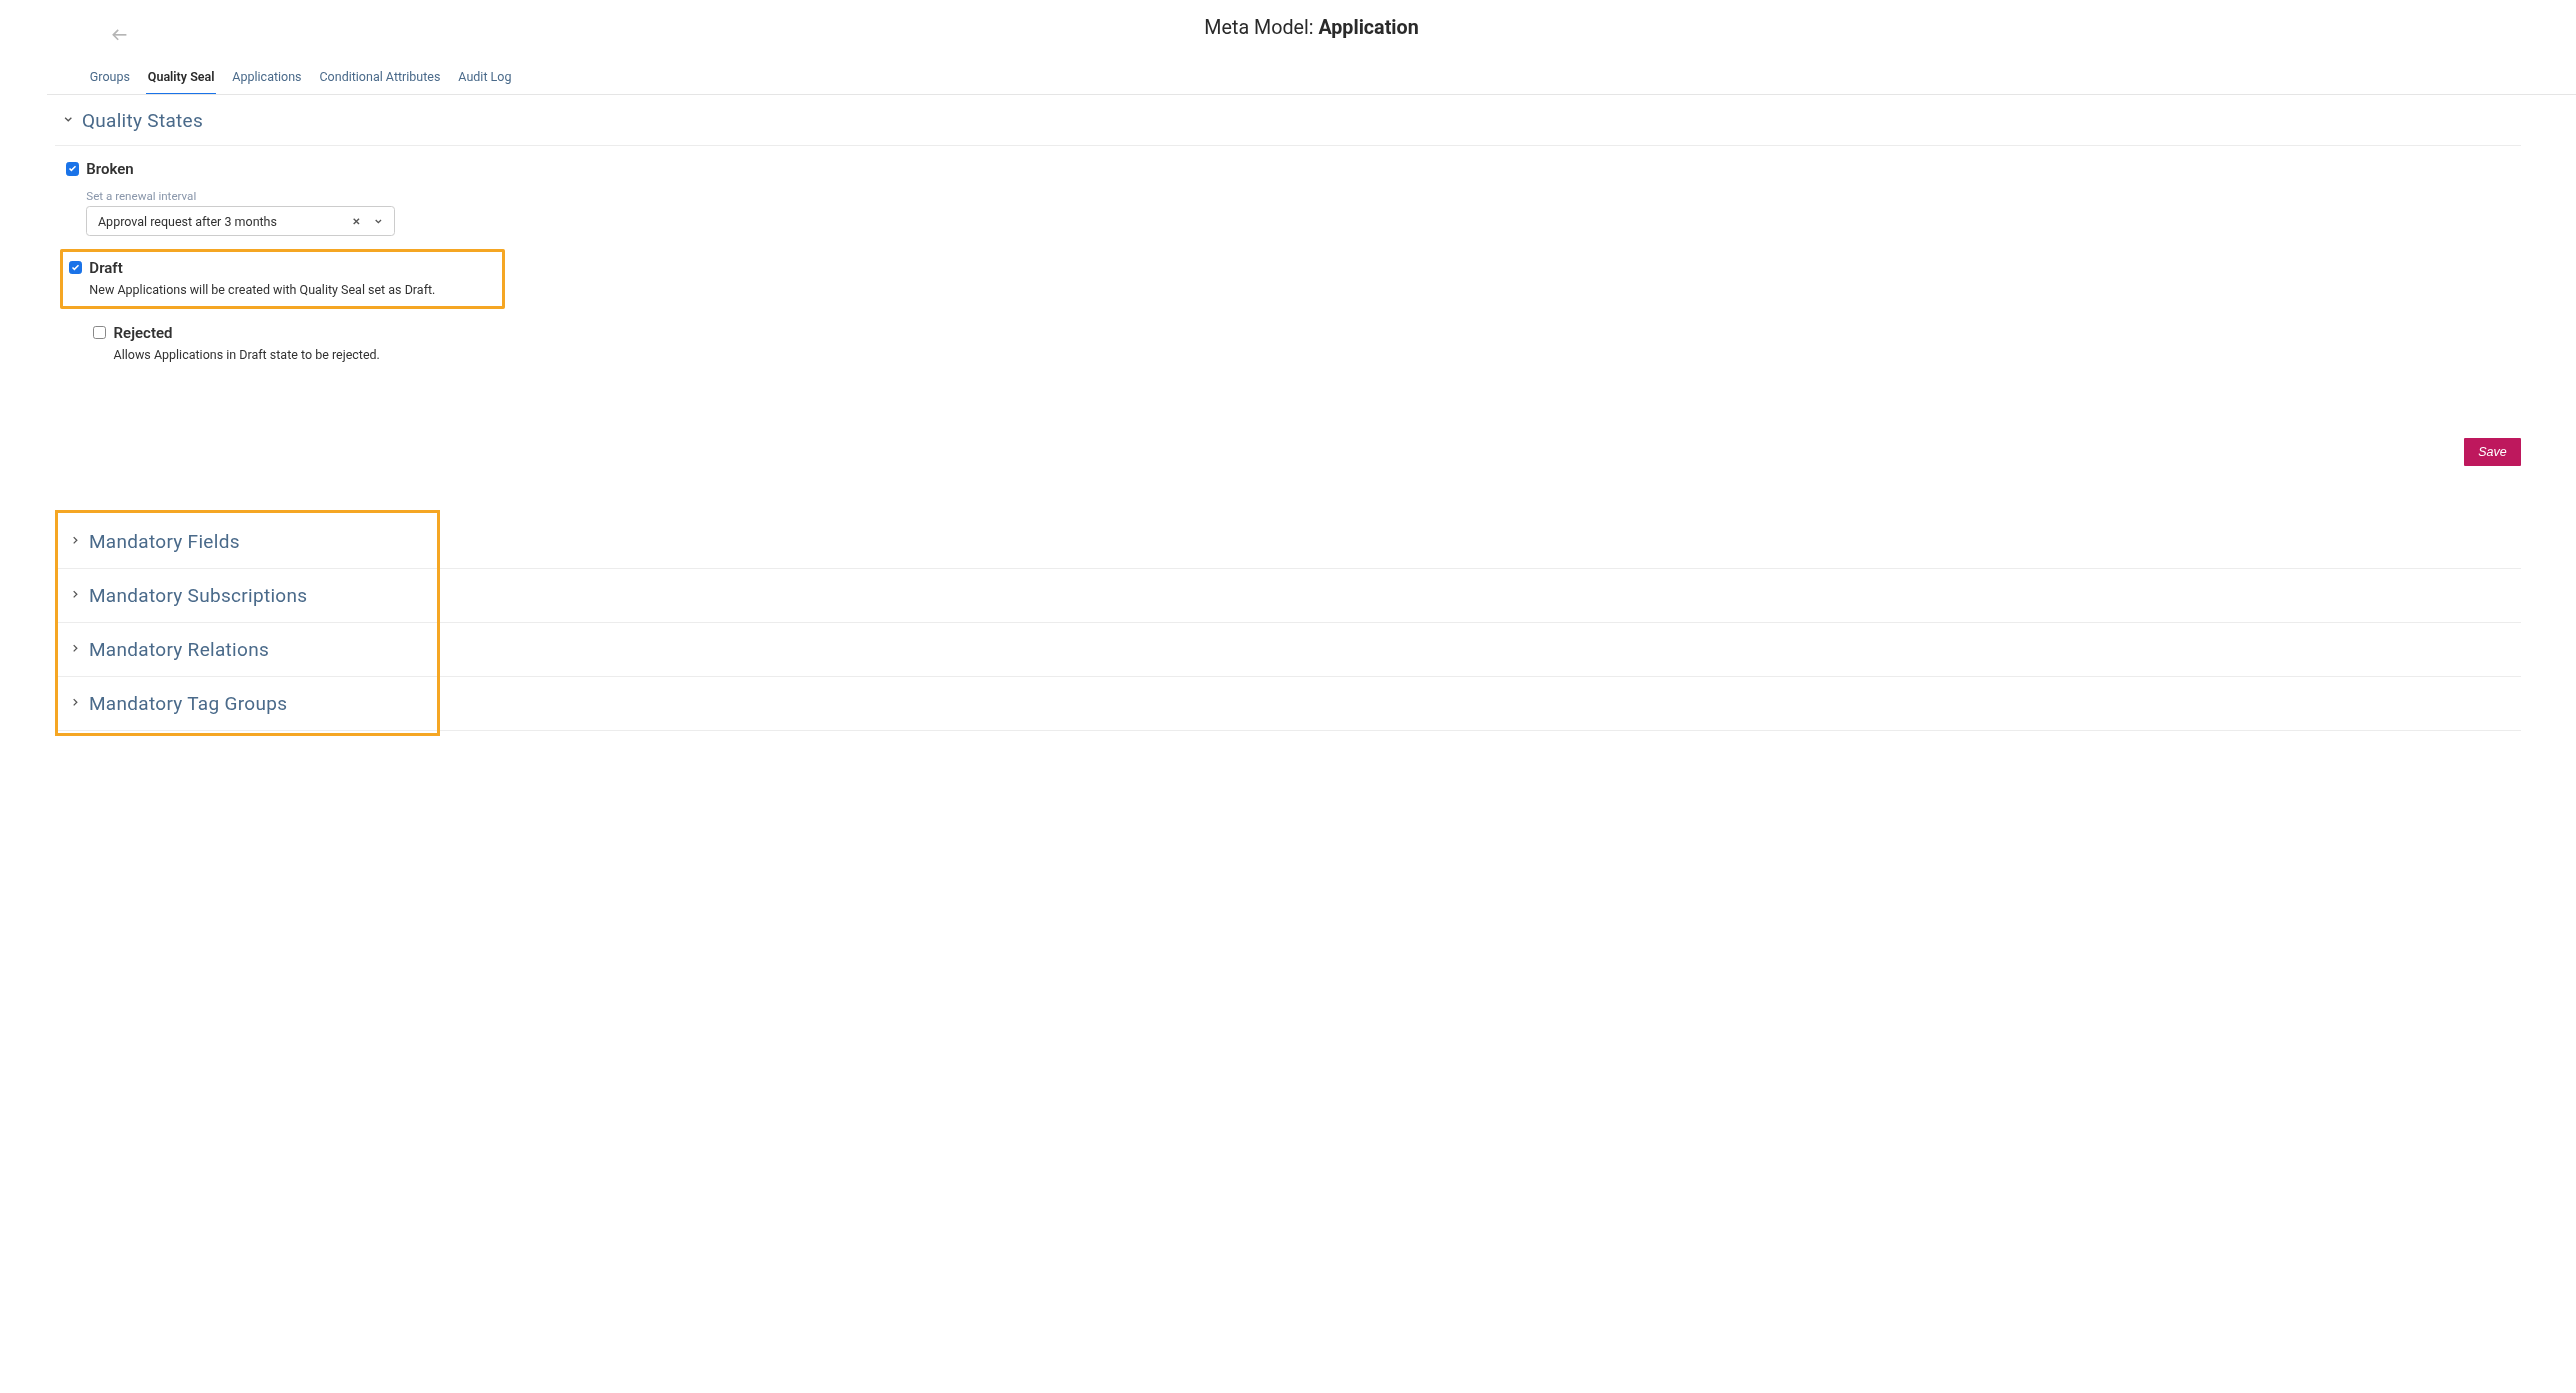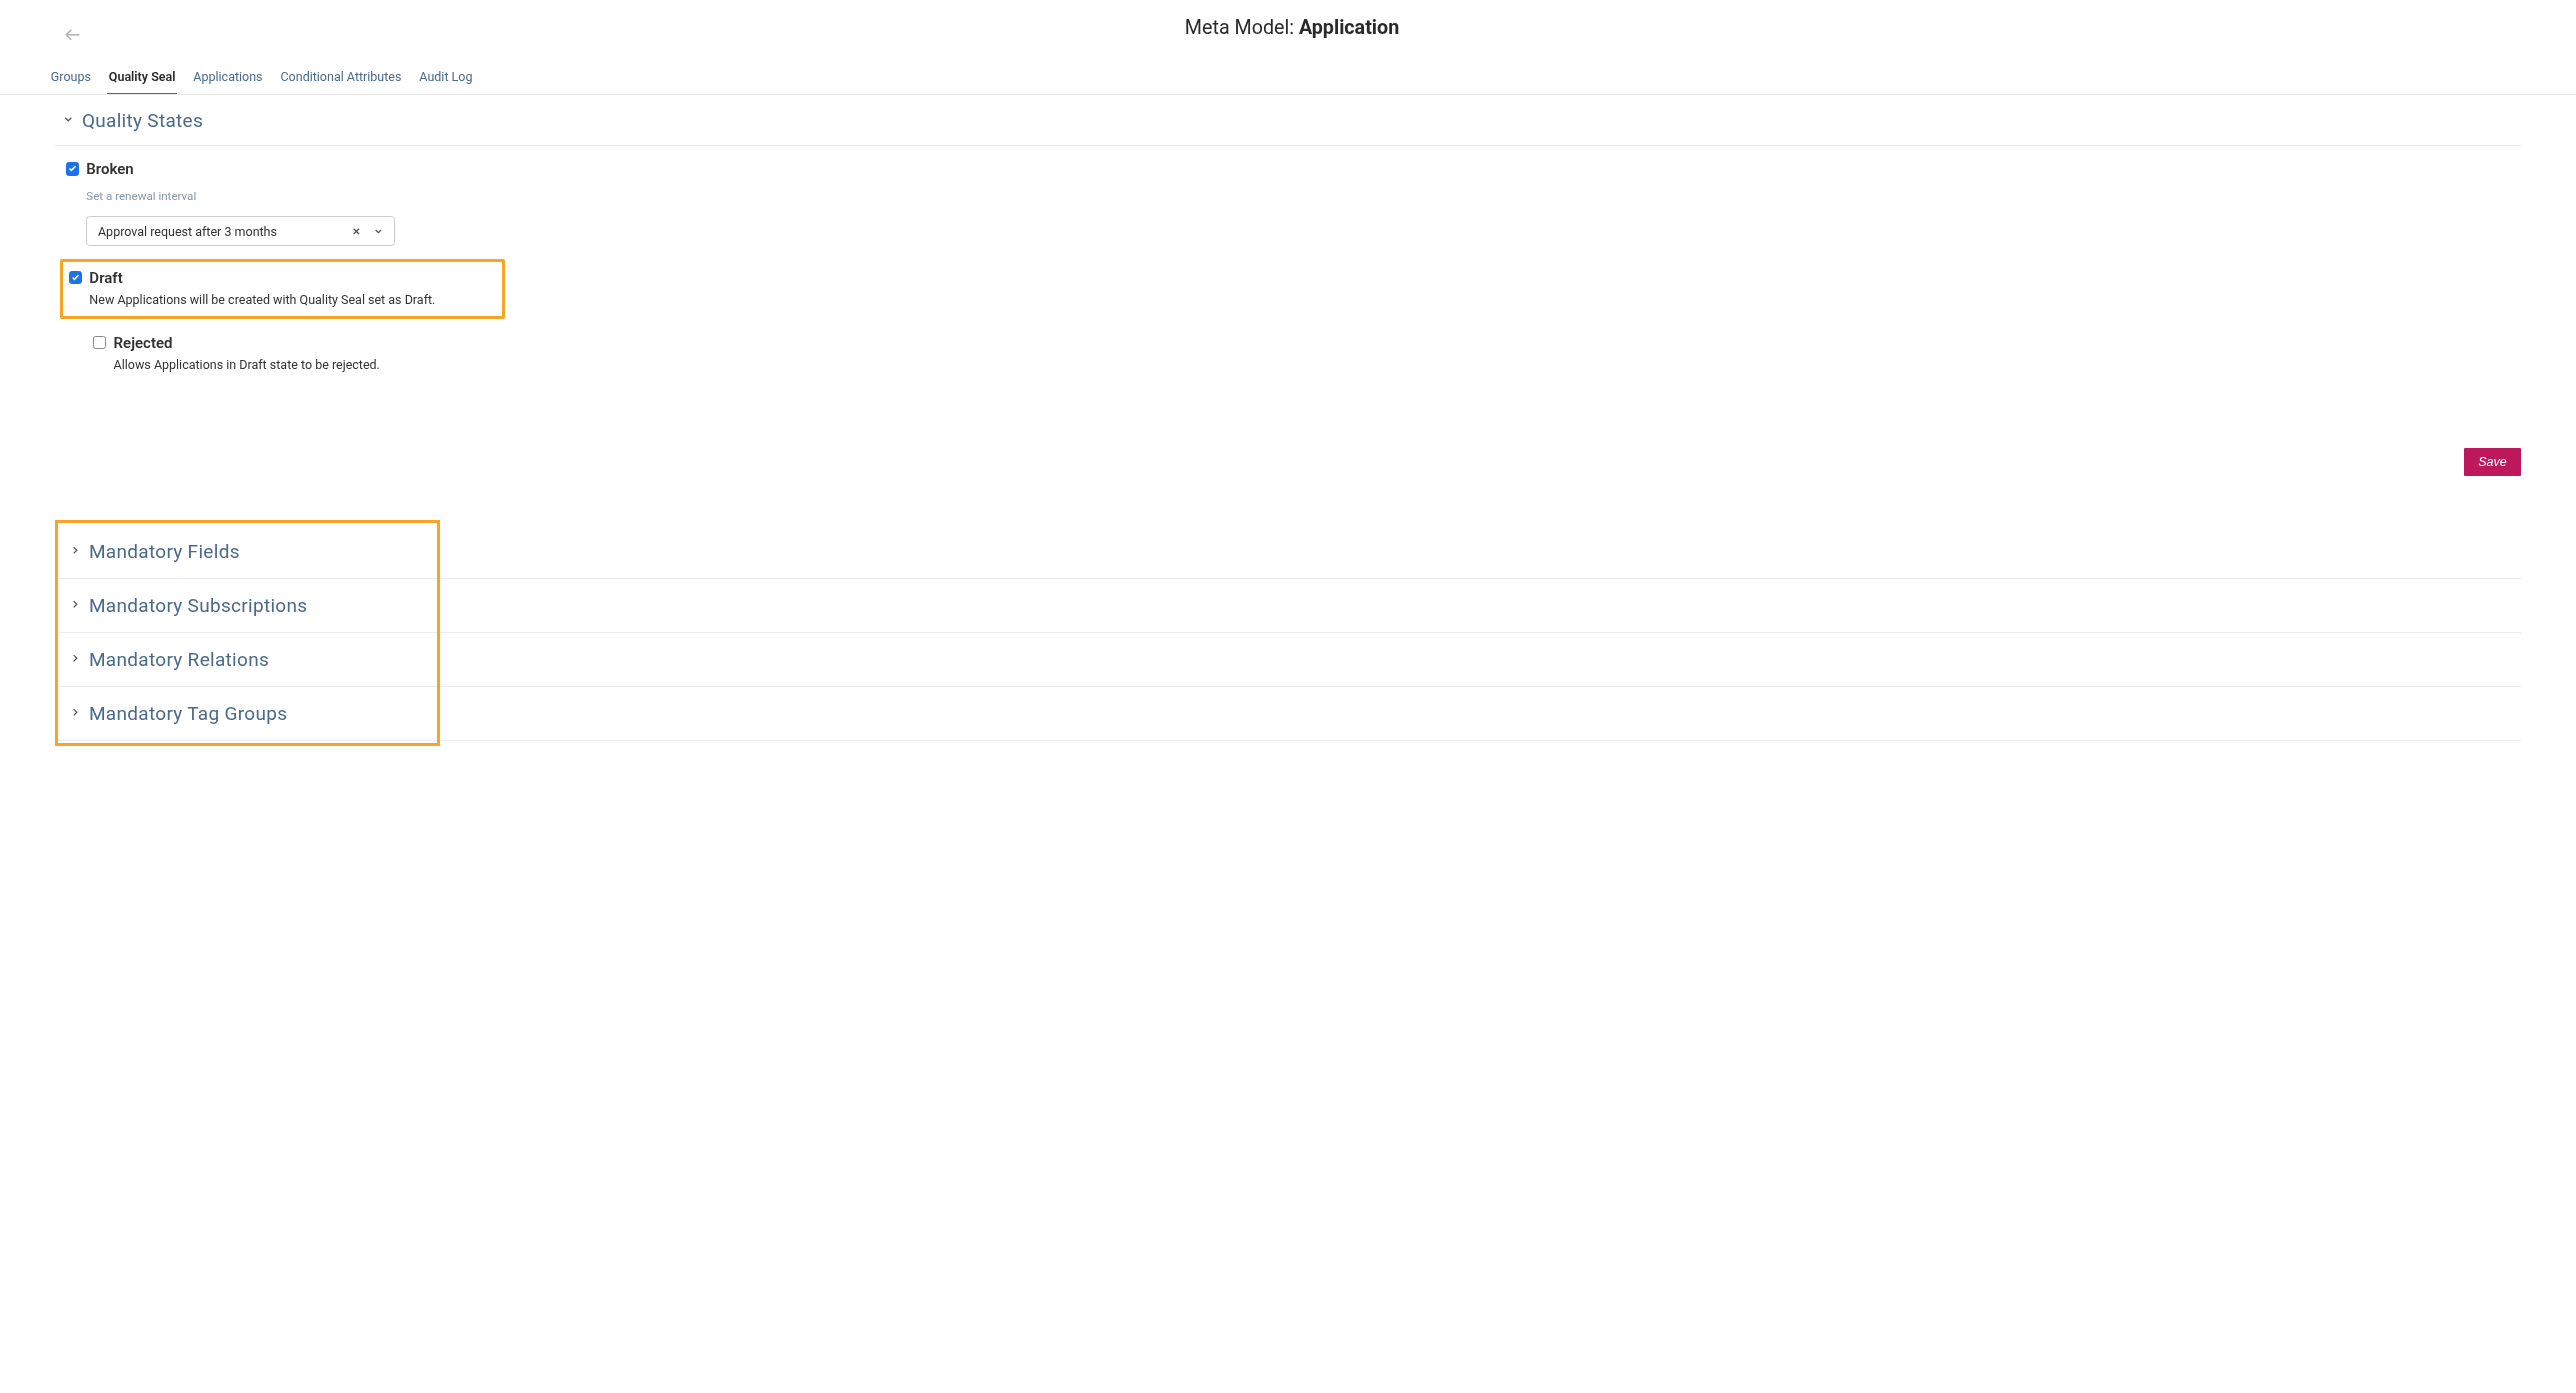--- a/index.html
+++ b/index.html
@@ -6,23 +6,24 @@
       box-sizing: border-box;
       margin: 0;
       padding: 0;
     }
     body {
       font-family: -apple-system, BlinkMacSystemFont, "Segoe UI", Roboto, Helvetica, Arial, sans-serif;
       background: #ffffff;
       color: #323232;
     }
     .header {
-      padding: 16px 0 0 8px;
+      padding: 16px 0 0 0;
       border-bottom: 0.9px solid #e5e5e5;
       position: relative;
+      margin-left: 47px;
     }
     .back-arrow {
       position: absolute;
       left: 63px;
       top: 25px;
       cursor: pointer;
       color: #b5b5b5;
     }
     .back-arrow svg {
       width: 19.7px;
@@ -144,21 +145,21 @@
       margin-top: 5.4px;
       font-weight: 400;
     }
     .select-box {
       display: flex;
       align-items: center;
       border: 0.9px solid #ccc;
       border-radius: 3.6px;
       width: 309px;
       height: 30px;
-      margin-top: 13px;
+      margin-top: 3px;
       cursor: pointer;
       background: white;
     }
     .select-value {
       flex: 1;
       padding: 0 10.7px;
       font-size: 12.5px;
       color: #323232;
     }
     .select-clear, .select-caret {

